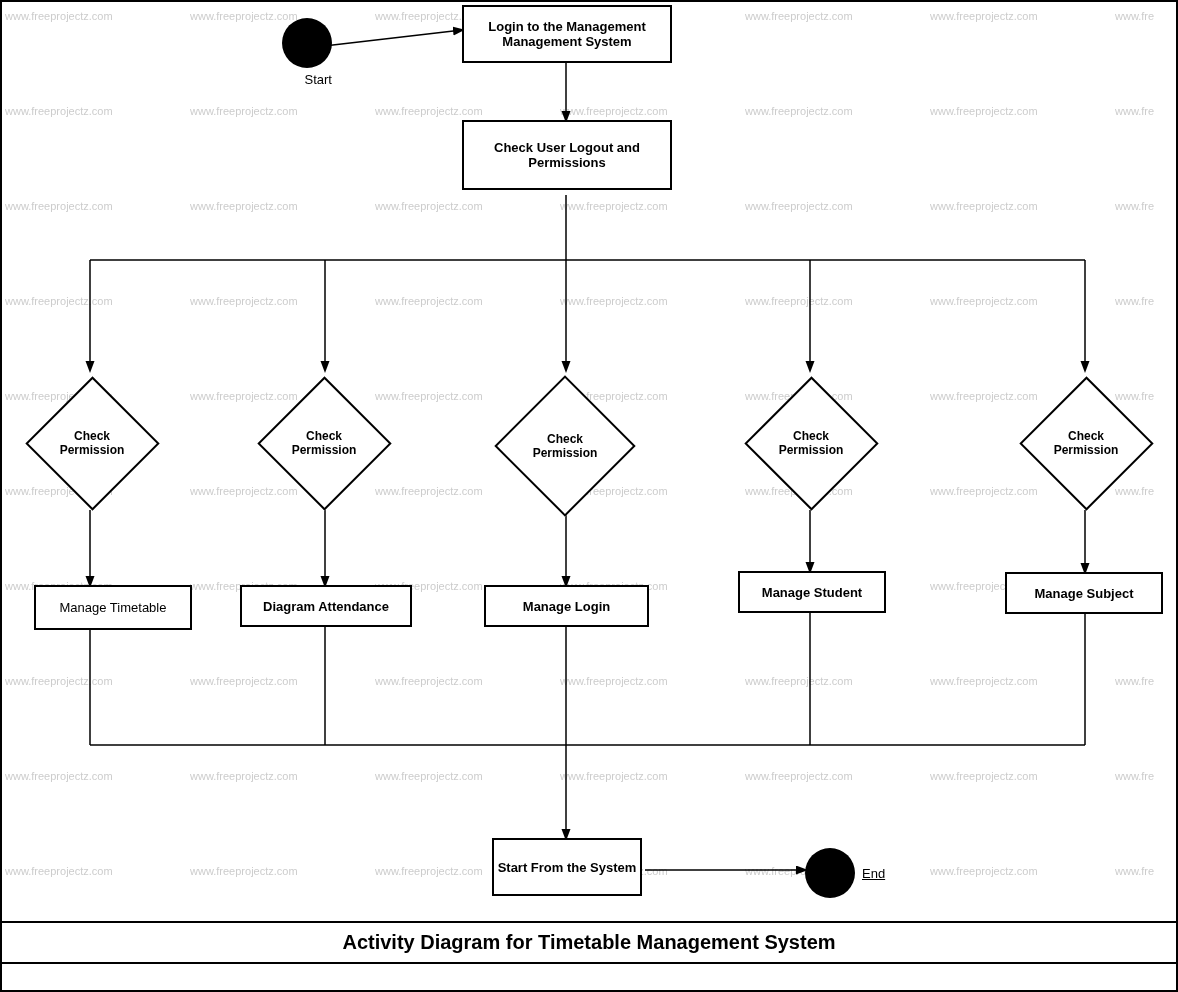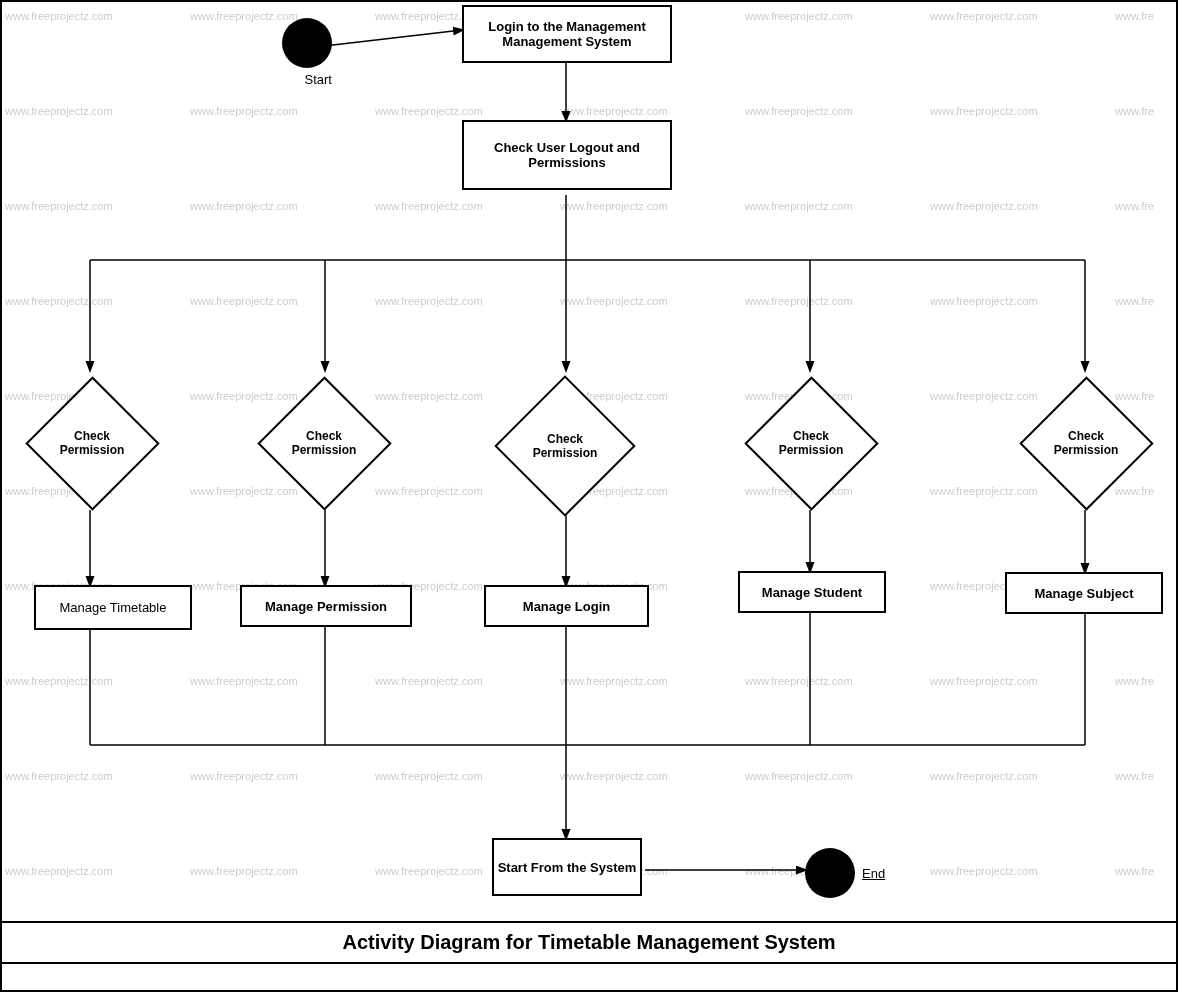--- a/index.html
+++ b/index.html
@@ -299,21 +299,21 @@
 <div class="diamond-wrapper" style="left:1012px; top:378px; width:148px; height:130px; z-index:5;">
   <div class="diamond-shape" style="width:95px; height:95px;"></div>
   <div class="diamond-label" style="font-size:12px; font-weight:bold; width:85px;">Check<br>Permission</div>
 </div>
 
 <div class="box" style="left:14px; top:585px; width:158px; height:45px; z-index:5; font-size:13px; font-weight:normal;margin-left:20px;">
   <span>Manage Timetable</span>
 </div>
 
 <div class="box" style="left:240px; top:585px; width:172px; height:42px; z-index:5; font-size:13px; font-weight:bold;">
-  <span>Manage Permission</span>
+  <span>Diagram Attendance</span>
 </div>
 
 <div class="box" style="left:484px; top:585px; width:165px; height:42px; z-index:5; font-size:13px; font-weight:bold;">
   <span>Manage Login</span>
 </div>
 
 <div class="box" style="left:738px; top:571px; width:148px; height:42px; z-index:5; font-size:13px; font-weight:bold;">
   <span>Manage Student</span>
 </div>
 

